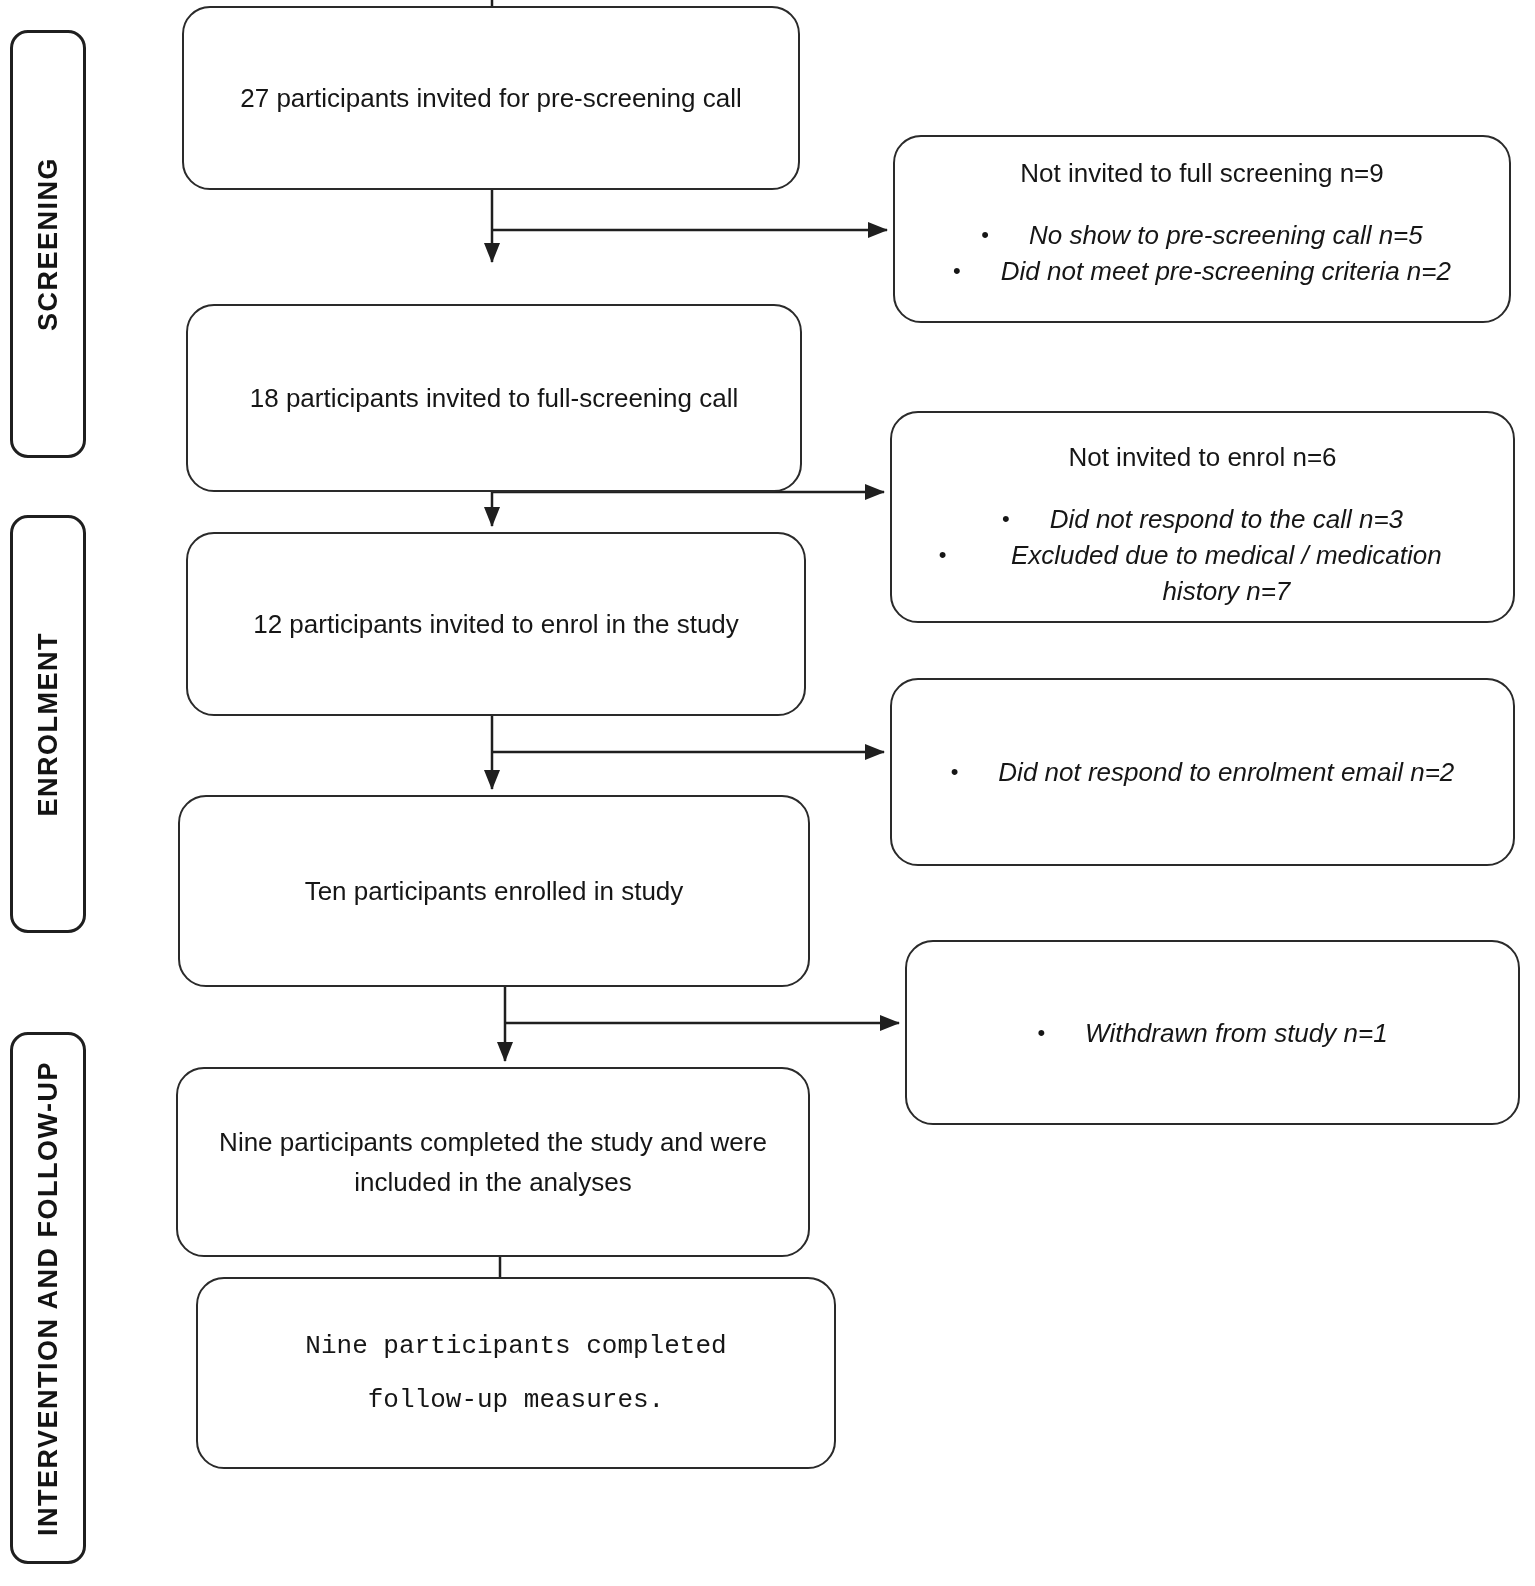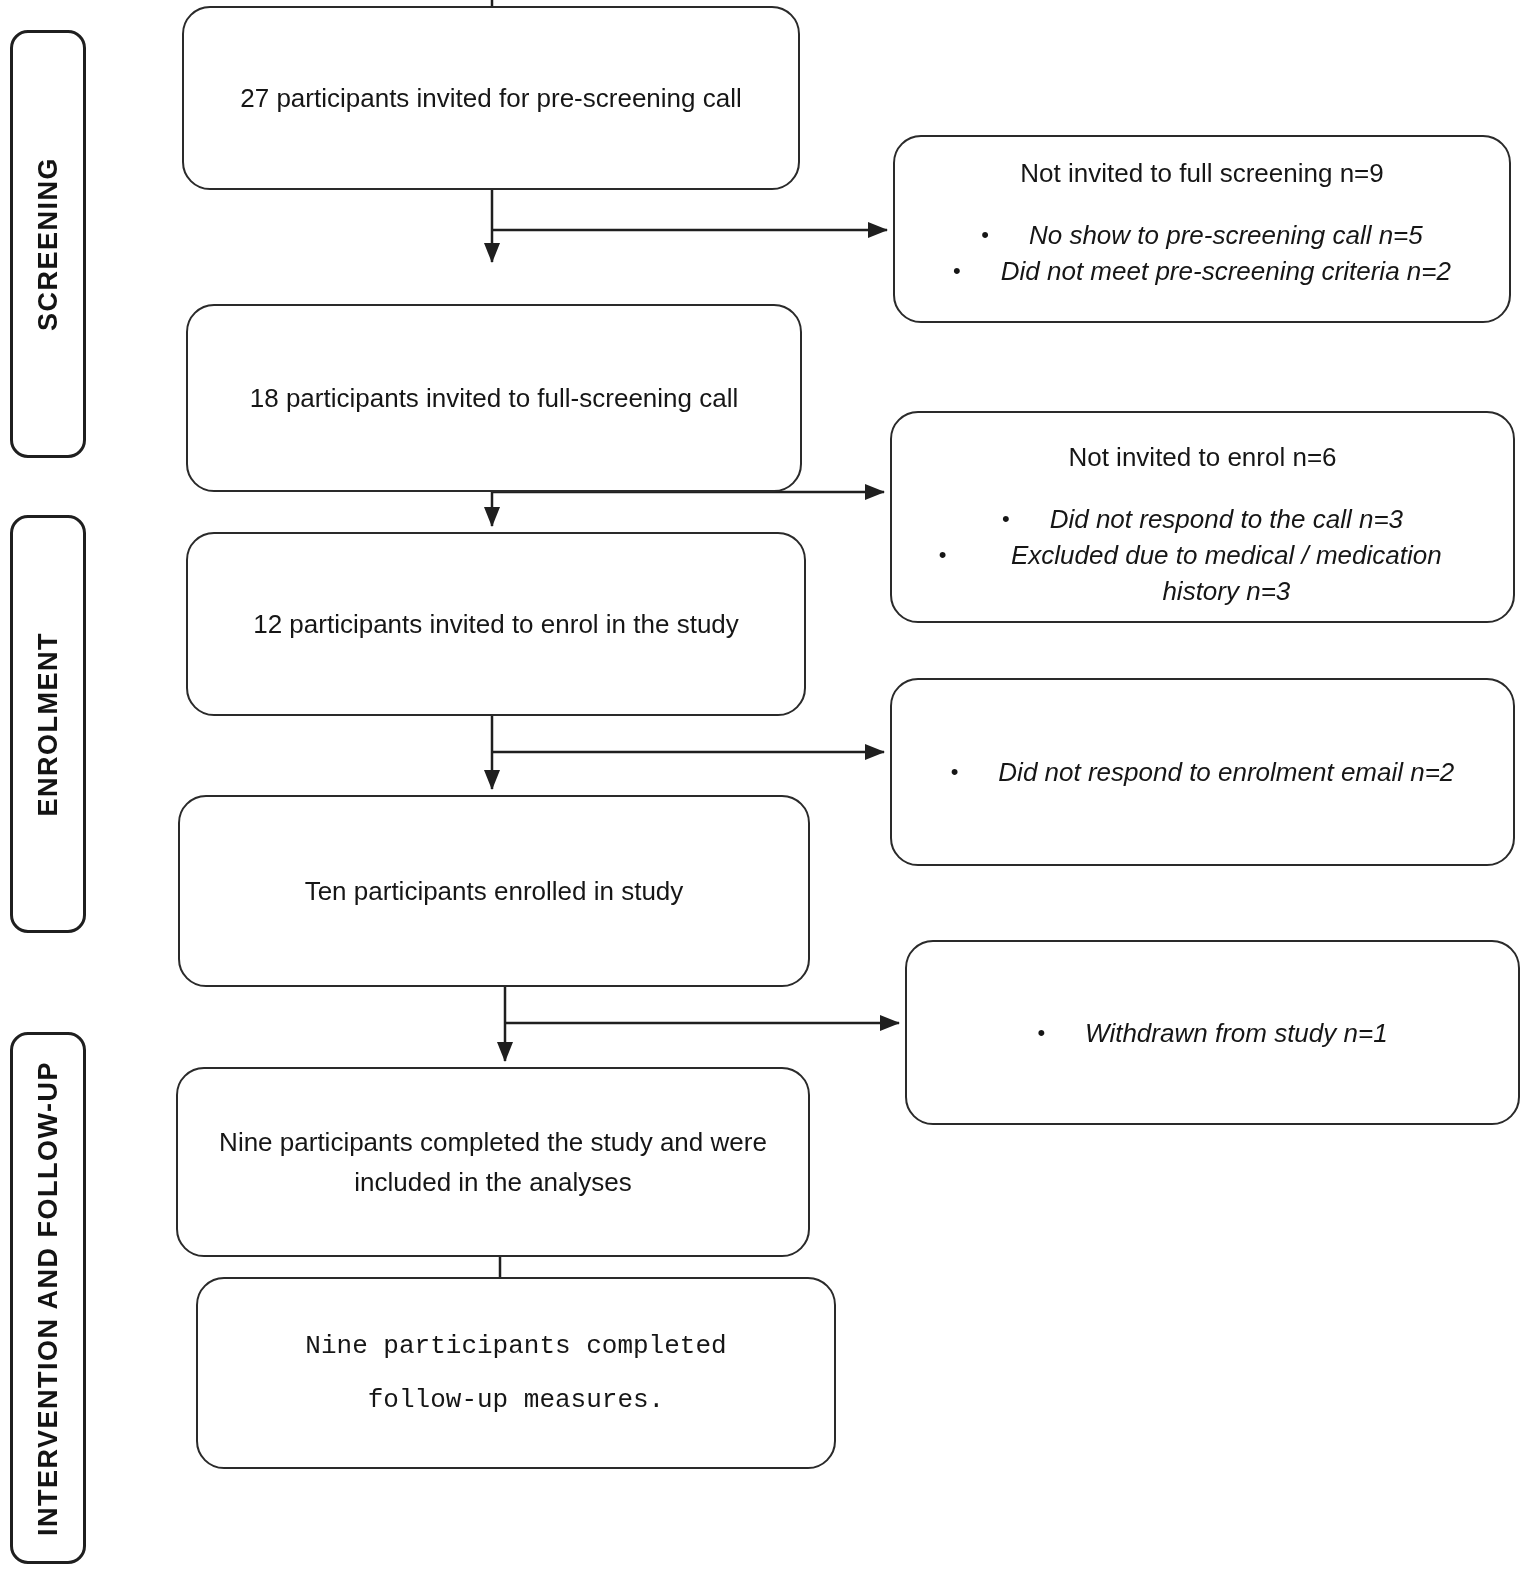--- a/index.html
+++ b/index.html
@@ -164,21 +164,21 @@
   </div>
 
   <div class="excl-box" style="left:890px; top:411px; width:625px; height:212px; padding-top:26px;">
     <div class="excl-title">Not invited to enrol n=6</div>
     <div class="bullet">
       <span class="dot">•</span>
       <span class="btext">Did not respond to the call n=3</span>
     </div>
     <div class="bullet">
       <span class="dot">•</span>
-      <span class="btext">Excluded due to medical / medication history n=3</span>
+      <span class="btext">Excluded due to medical / medication history n=7</span>
     </div>
   </div>
 
   <div class="excl-box center" style="left:890px; top:678px; width:625px; height:188px;">
     <div class="bullet">
       <span class="dot">•</span>
       <span class="btext" style="max-width:470px;">Did not respond to enrolment email n=2</span>
     </div>
   </div>
 

